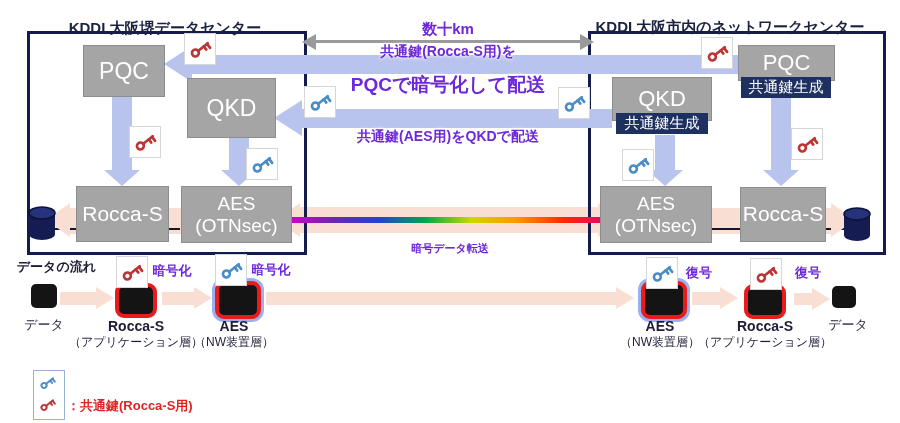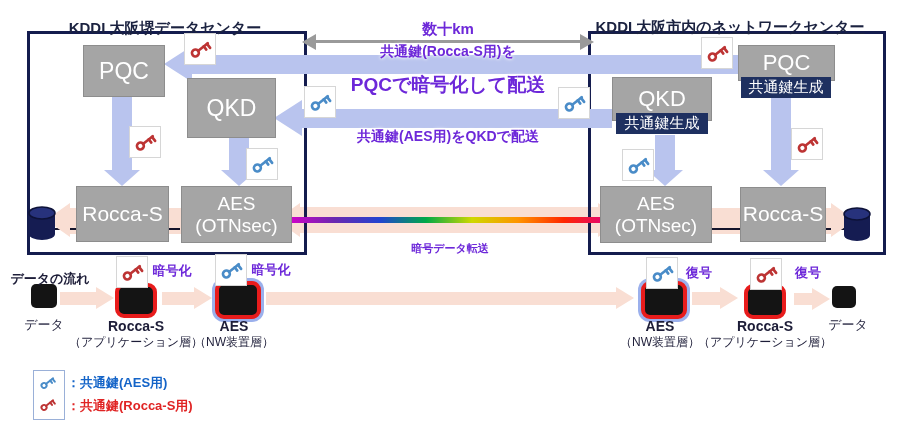--- a/index.html
+++ b/index.html
@@ -194,21 +194,21 @@
       <svg viewBox="0 0 26 26">
         <g transform="rotate(-38 13 13)" fill="none" stroke="#4a8cc8" stroke-width="2.6" stroke-linecap="round">
           <circle cx="7" cy="13" r="3.4"></circle>
           <path d="M10.6 13H22.5"></path>
           <path d="M17.5 13v4"></path>
           <path d="M21.5 13v5"></path>
         </g>
       </svg>
     </div>
 
-  <div class="flabel bold" style="left:4px;top:270px;width:92px;font-size:13px;text-align:center;">データの流れ</div>
+  <div class="flabel bold" style="left:4px;top:258px;width:92px;font-size:13px;text-align:right;">データの流れ</div>
 
   <div class="sq" style="left:31px;top:284px;width:26px;height:24px;"></div>
   <div class="flabel" style="left:8px;top:316px;width:72px;font-size:13px;">データ</div>
 
   <div class="pink" style="left:60px;top:292px;width:38px;height:13px;"></div>
   <div class="tri sh-right" style="left:96px;top:287px;"></div>
 
   <div class="key" style="left:116px;top:256px;width:30px;height:30px;">
       <svg viewBox="0 0 26 26">
         <g transform="rotate(-38 13 13)" fill="none" stroke="#bd3434" stroke-width="2.6" stroke-linecap="round">
@@ -299,16 +299,15 @@
   <div class="key nob" style="left:36px;top:394px;width:24px;height:22px;">
       <svg viewBox="0 0 26 26">
         <g transform="rotate(-38 13 13)" fill="none" stroke="#bd3434" stroke-width="2.6" stroke-linecap="round">
           <circle cx="7" cy="13" r="3.4"></circle>
           <path d="M10.6 13H22.5"></path>
           <path d="M17.5 13v4"></path>
           <path d="M21.5 13v5"></path>
         </g>
       </svg>
     </div>
-  <div class="ltext" style="left:67px;top:374px;font-size:13px;color:#1464c8;">：共通鍵(AES用)</div>
   <div class="ltext" style="left:67px;top:397px;font-size:13px;color:#e02424;">：共通鍵(Rocca-S用)</div>
 
 </div>
 
 </body></html>

